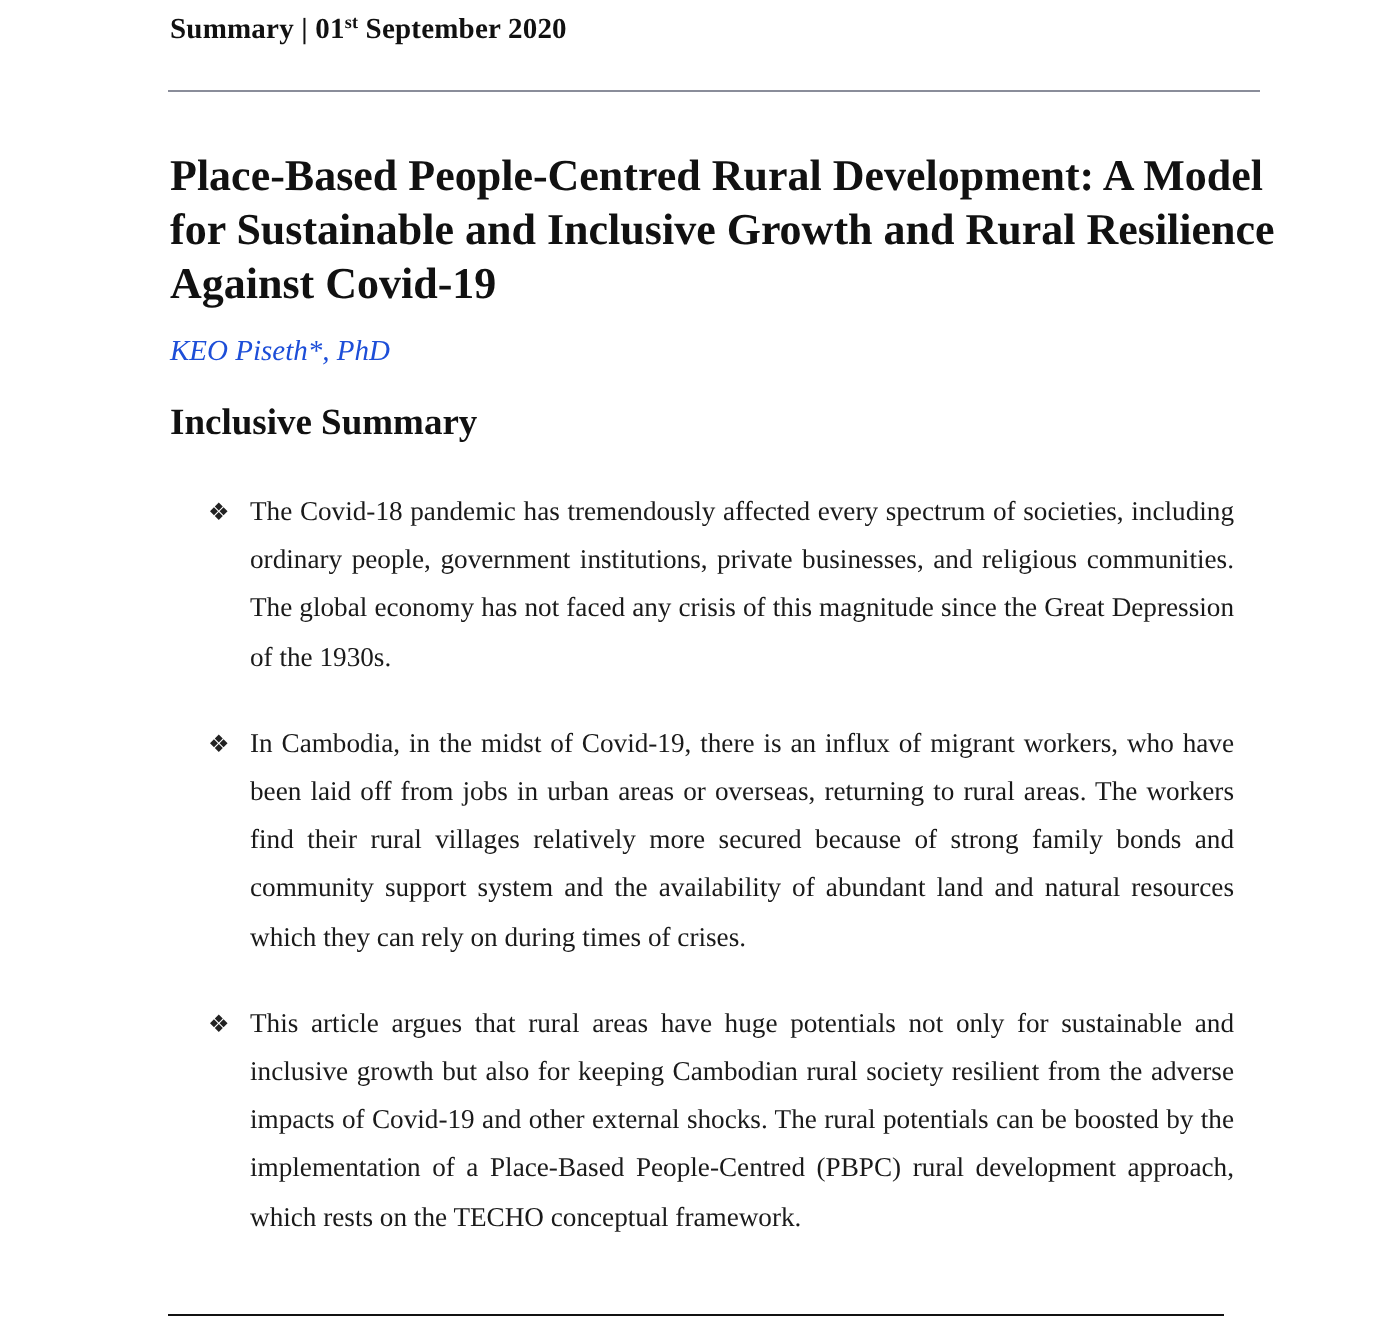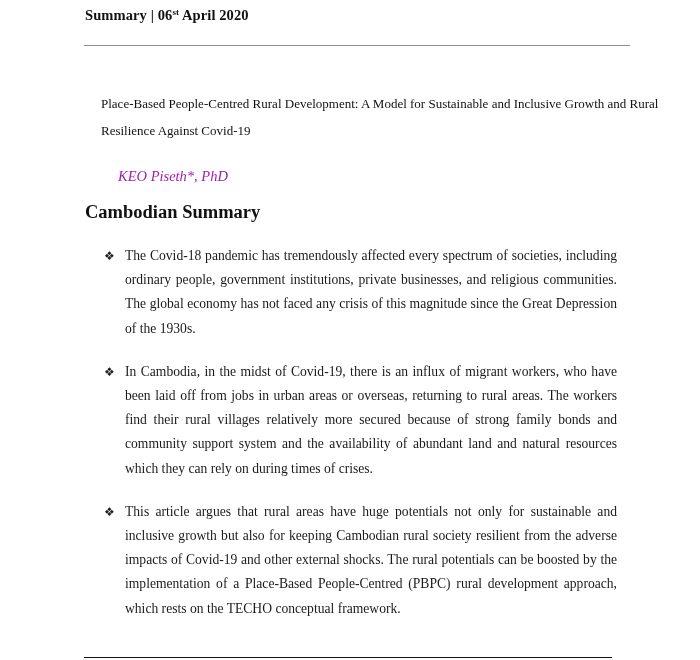--- a/index.html
+++ b/index.html
@@ -34,33 +34,32 @@
       top: 45px;
       width: 546px;
       height: 0;
       border-top: 1.5px solid #8a8d9a;
     }
     .title {
       position: absolute;
       left: 85px;
       top: 74px;
       width: 560px;
-      font-weight: normal;
-      font-size: 13px;
+      font-weight: bold;
+      font-size: 22px;
       line-height: 27px;
-      margin: 16px;
+      margin: 0;
     }
     .author {
       position: absolute;
       left: 85px;
       top: 168px;
       font-style: italic;
       font-size: 14.5px;
-      color: #a21caf;
-      margin-left: 33px;
+      color: #1d4ed8;
     }
     .section-heading {
       position: absolute;
       left: 85px;
       top: 202px;
       font-weight: bold;
       font-size: 18.5px;
       margin: 0;
     }
     .bullets {
@@ -94,30 +93,30 @@
       top: 657px;
       width: 528px;
       height: 0;
       border-top: 1.5px solid #111;
     }
   </style>
 </head>
 <body>
 
 <div class="header-line">
-  <span>Summary</span><span> | </span><span>06</span><sup>st</sup><span> April 2020</span>
+  <span>Summary</span><span> | </span><span>01</span><sup>st</sup><span> September 2020</span>
 </div>
 
 <div class="top-rule"></div>
 
 <h1 class="title">Place-Based People-Centred Rural Development: A Model for Sustainable and Inclusive Growth and Rural Resilience Against Covid-19</h1>
 
 <div class="author">KEO Piseth*, PhD</div>
 
-<h2 class="section-heading">Cambodian Summary</h2>
+<h2 class="section-heading">Inclusive Summary</h2>
 
 <ul class="bullets">
   <li class="bullet">
     <span class="bullet-icon">❖</span>
     <span>The Covid-18 pandemic has tremendously affected every spectrum of societies, including ordinary people, government institutions, private businesses, and religious communities. The global economy has not faced any crisis of this magnitude since the Great Depression of the 1930s.</span>
   </li>
   <li class="bullet">
     <span class="bullet-icon">❖</span>
     <span>In Cambodia, in the midst of Covid-19, there is an influx of migrant workers, who have been laid off from jobs in urban areas or overseas, returning to rural areas. The workers find their rural villages relatively more secured because of strong family bonds and community support system and the availability of abundant land and natural resources which they can rely on during times of crises.</span>
   </li>

